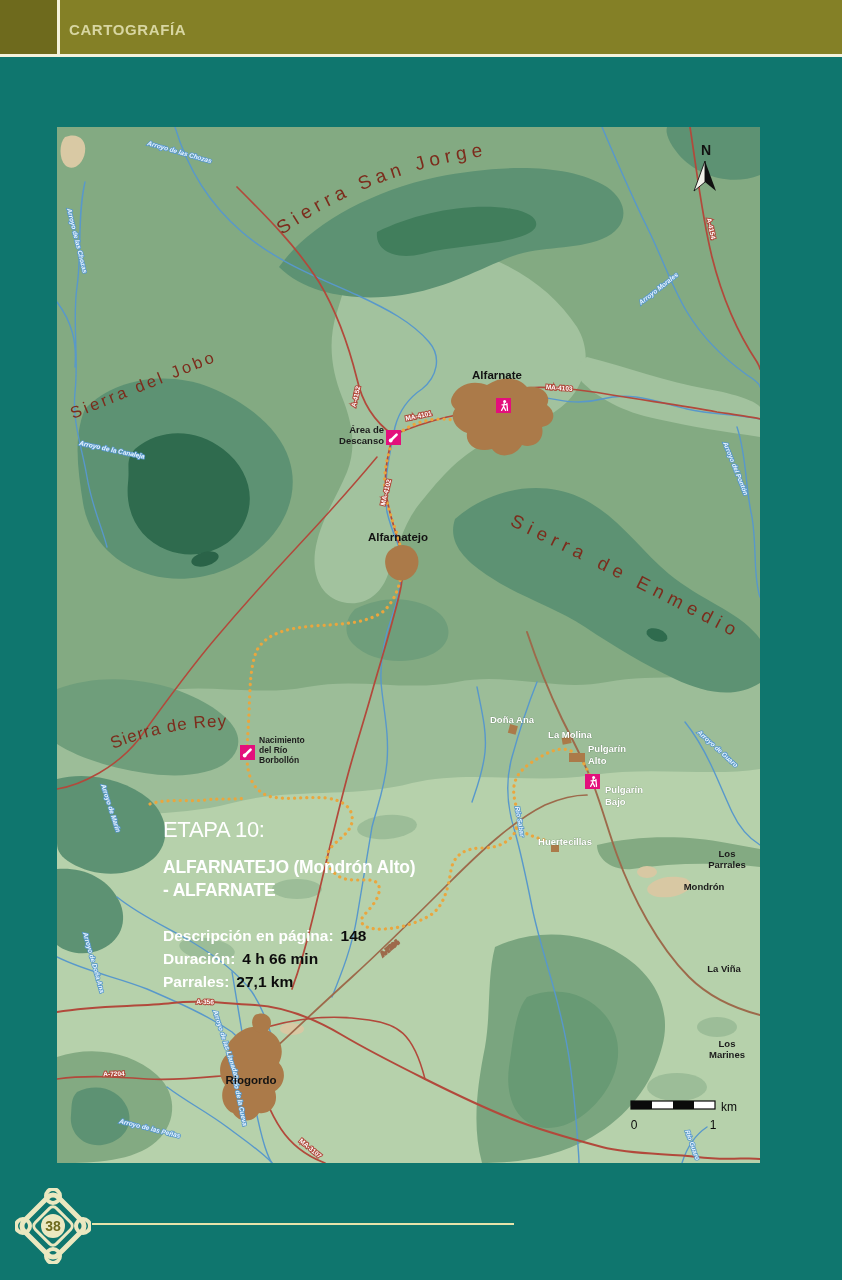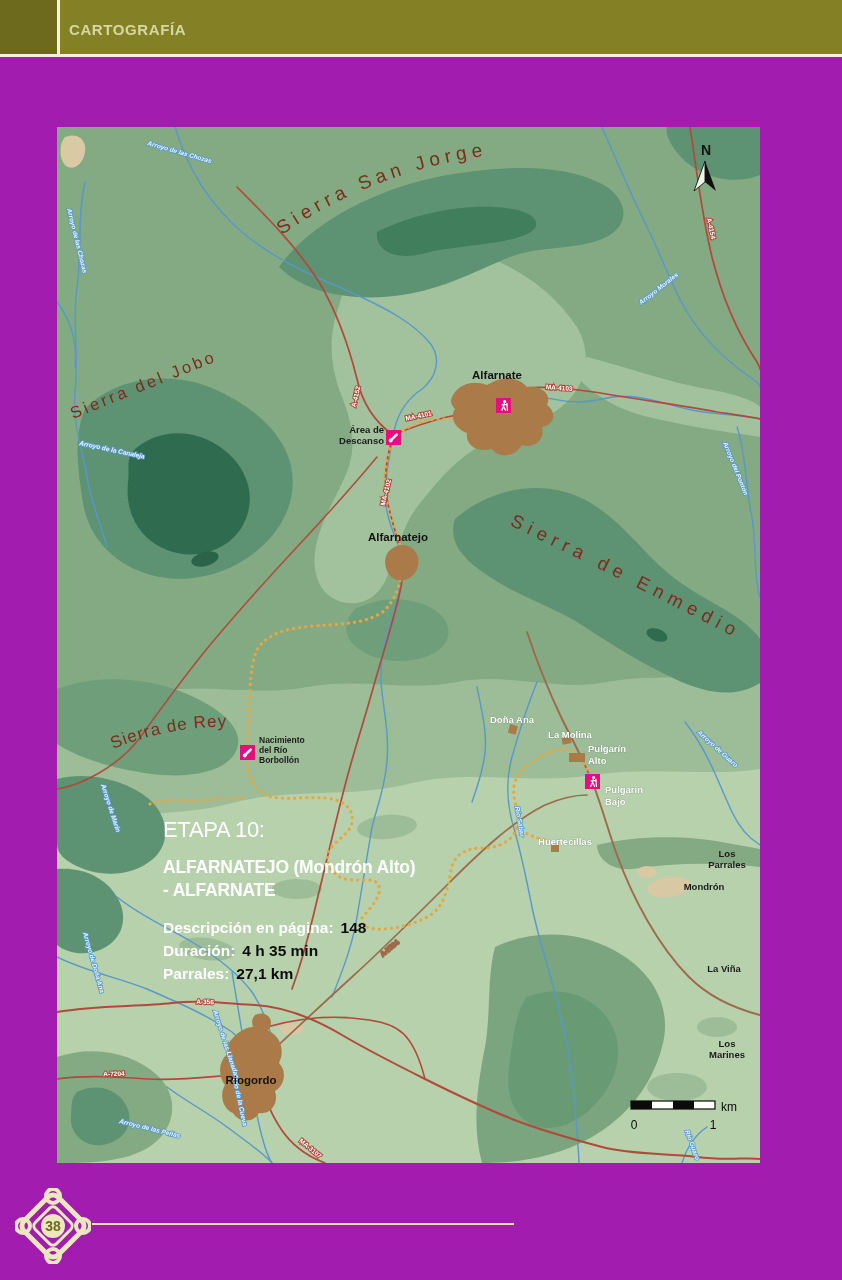--- a/index.html
+++ b/index.html
@@ -1,27 +1,27 @@
 <!DOCTYPE html>
 <html><head>
 <meta charset="utf-8">
 <style>
   html,body{margin:0;padding:0;background:#55520f;}
-  .page{position:relative;width:842px;height:1280px;background:#a21caf;font-family:"Liberation Sans",sans-serif;overflow:hidden;}
+  .page{position:relative;width:842px;height:1280px;background:#0f766e;font-family:"Liberation Sans",sans-serif;overflow:hidden;}
   .hdr-bar{position:absolute;left:0;top:0;width:842px;height:54px;background:#848026;}
   .hdr-left{position:absolute;left:0;top:0;width:57px;height:54px;background:#6e6a1d;}
   .hdr-vline{position:absolute;left:57px;top:0;width:3px;height:54px;background:#f4f2dc;}
   .hdr-hline{position:absolute;left:0;top:54px;width:842px;height:3px;background:#f4f2dc;}
   .hdr-title{position:absolute;left:69px;top:21px;font-size:15px;font-weight:bold;letter-spacing:.6px;color:#d8d6a2;}
   .map{position:absolute;left:57px;top:127px;width:703px;height:1036px;}
   .map svg{display:block;}
   .info{position:absolute;left:106px;top:690px;width:340px;color:#fff;}
   .info .stage{font-size:22px;font-weight:normal;letter-spacing:-.3px;margin:0 0 13px;}
   .info .route{font-size:17.5px;font-weight:bold;letter-spacing:-.2px;line-height:1.34;margin:0;}
-  .info .fields{margin-top:13px;font-size:15.5px;font-weight:bold;line-height:1.5;}
+  .info .fields{margin-top:21px;font-size:15.5px;font-weight:bold;line-height:1.5;}
   .info .val{color:#0c0c0c;margin-left:7px;}
   .foot-orn{position:absolute;left:15px;top:1188px;width:76px;height:76px;text-align:center;}
   .foot-line{position:absolute;left:92px;top:1223px;width:422px;height:2px;background:#e6e3ab;}
   .foot-title{position:absolute;left:524px;top:1211px;font-size:17px;font-weight:bold;font-style:italic;color:#e9e6b4;letter-spacing:.2px;}
   
   text{font-family:"Liberation Sans",sans-serif;}
   .t-sierra{fill:#7c2c1c;}
   .t-town{font-weight:bold;fill:#131313;}
   .t-wht{font-weight:bold;fill:#ffffff;paint-order:stroke;stroke:rgba(40,60,40,.35);stroke-width:.7px;}
   .t-blk{font-weight:bold;fill:#1c1c1c;}
@@ -228,21 +228,21 @@
     </svg>
 
     <div class="info">
       <p class="stage">ETAPA 10:</p>
       <p class="route">
         <span>ALFARNATEJO (Mondrón Alto)</span><br>
         <span>- ALFARNATE</span>
       </p>
       <div class="fields">
         <div><span>Descripción en página:</span><span class="val">148</span></div>
-        <div><span>Duración:</span><span class="val">4 h 35 min</span></div>
+        <div><span>Duración:</span><span class="val">4 h 66 min</span></div>
         <div><span>Parrales:</span><span class="val">27,1 km</span></div>
       </div>
     </div>
   </div>
 
   <div class="foot-orn">
     <svg width="76" height="76" viewBox="0 0 76 76">
       <g fill="none" stroke="#ebe8c0">
         <rect x="14" y="14" width="48" height="48" rx="7" stroke-width="5" transform="rotate(45 38 38)"></rect>
         <rect x="23" y="23" width="30" height="30" rx="5" stroke-width="3" transform="rotate(45 38 38)"></rect>

